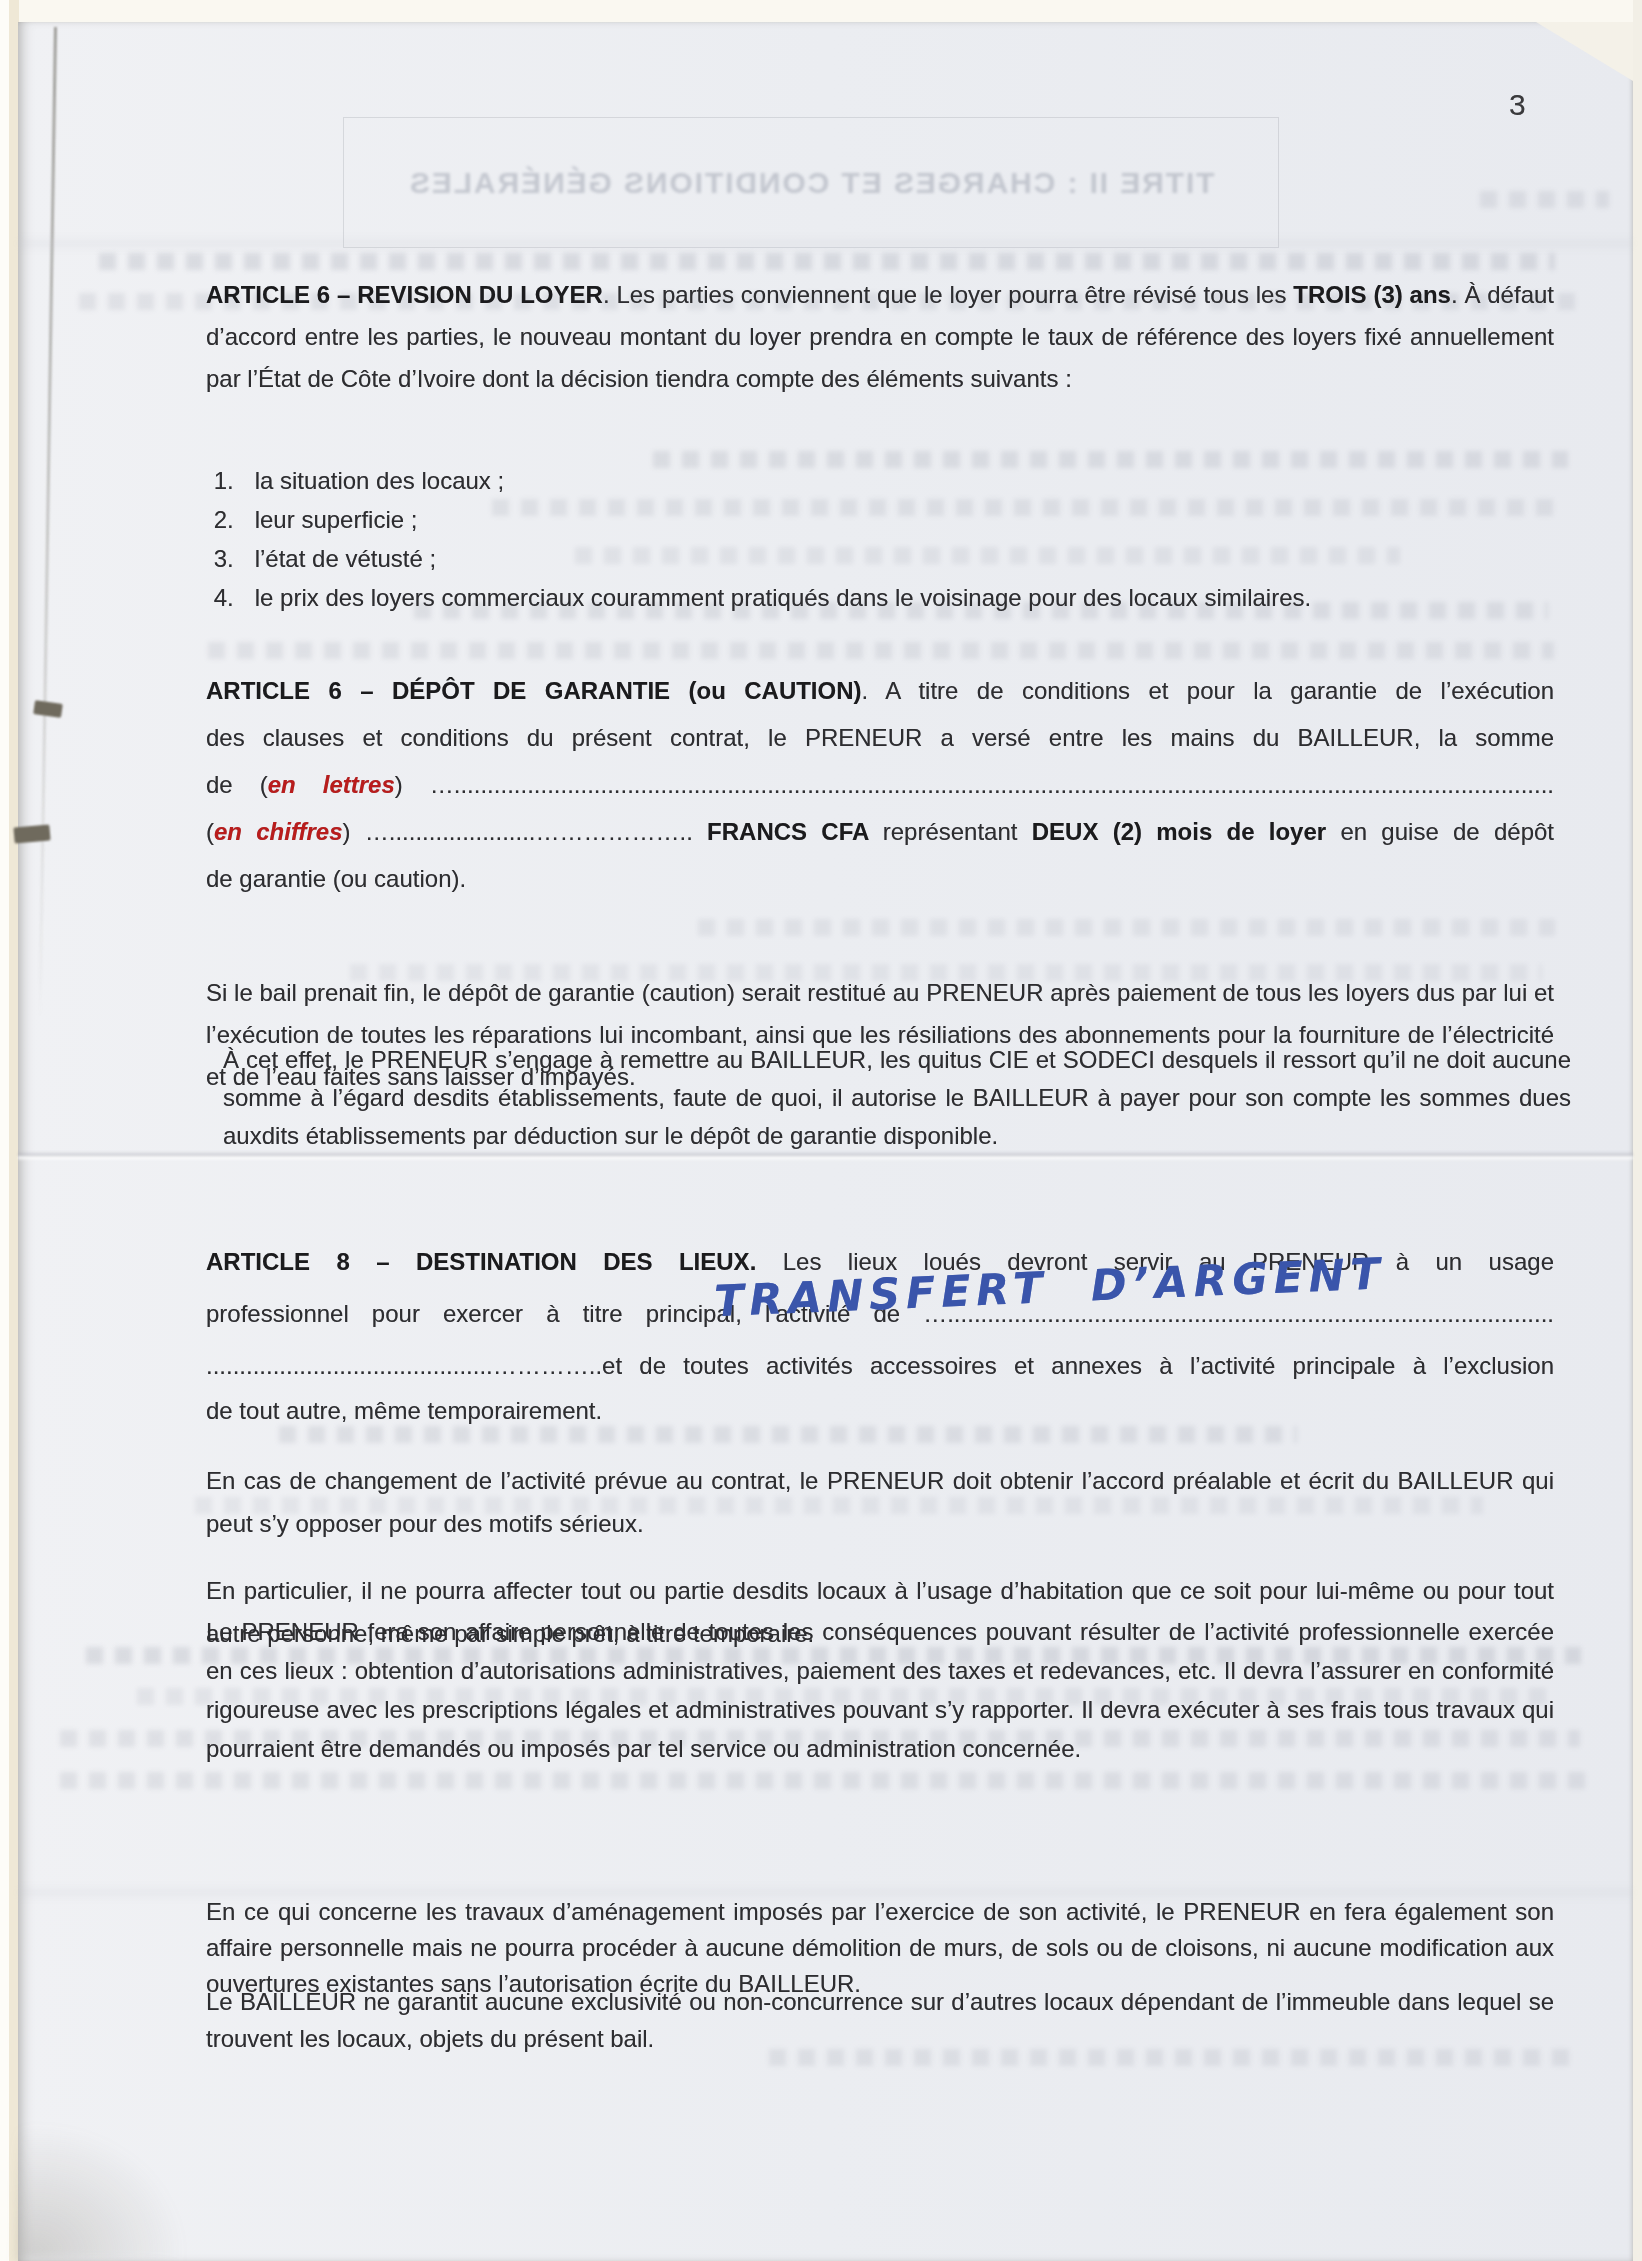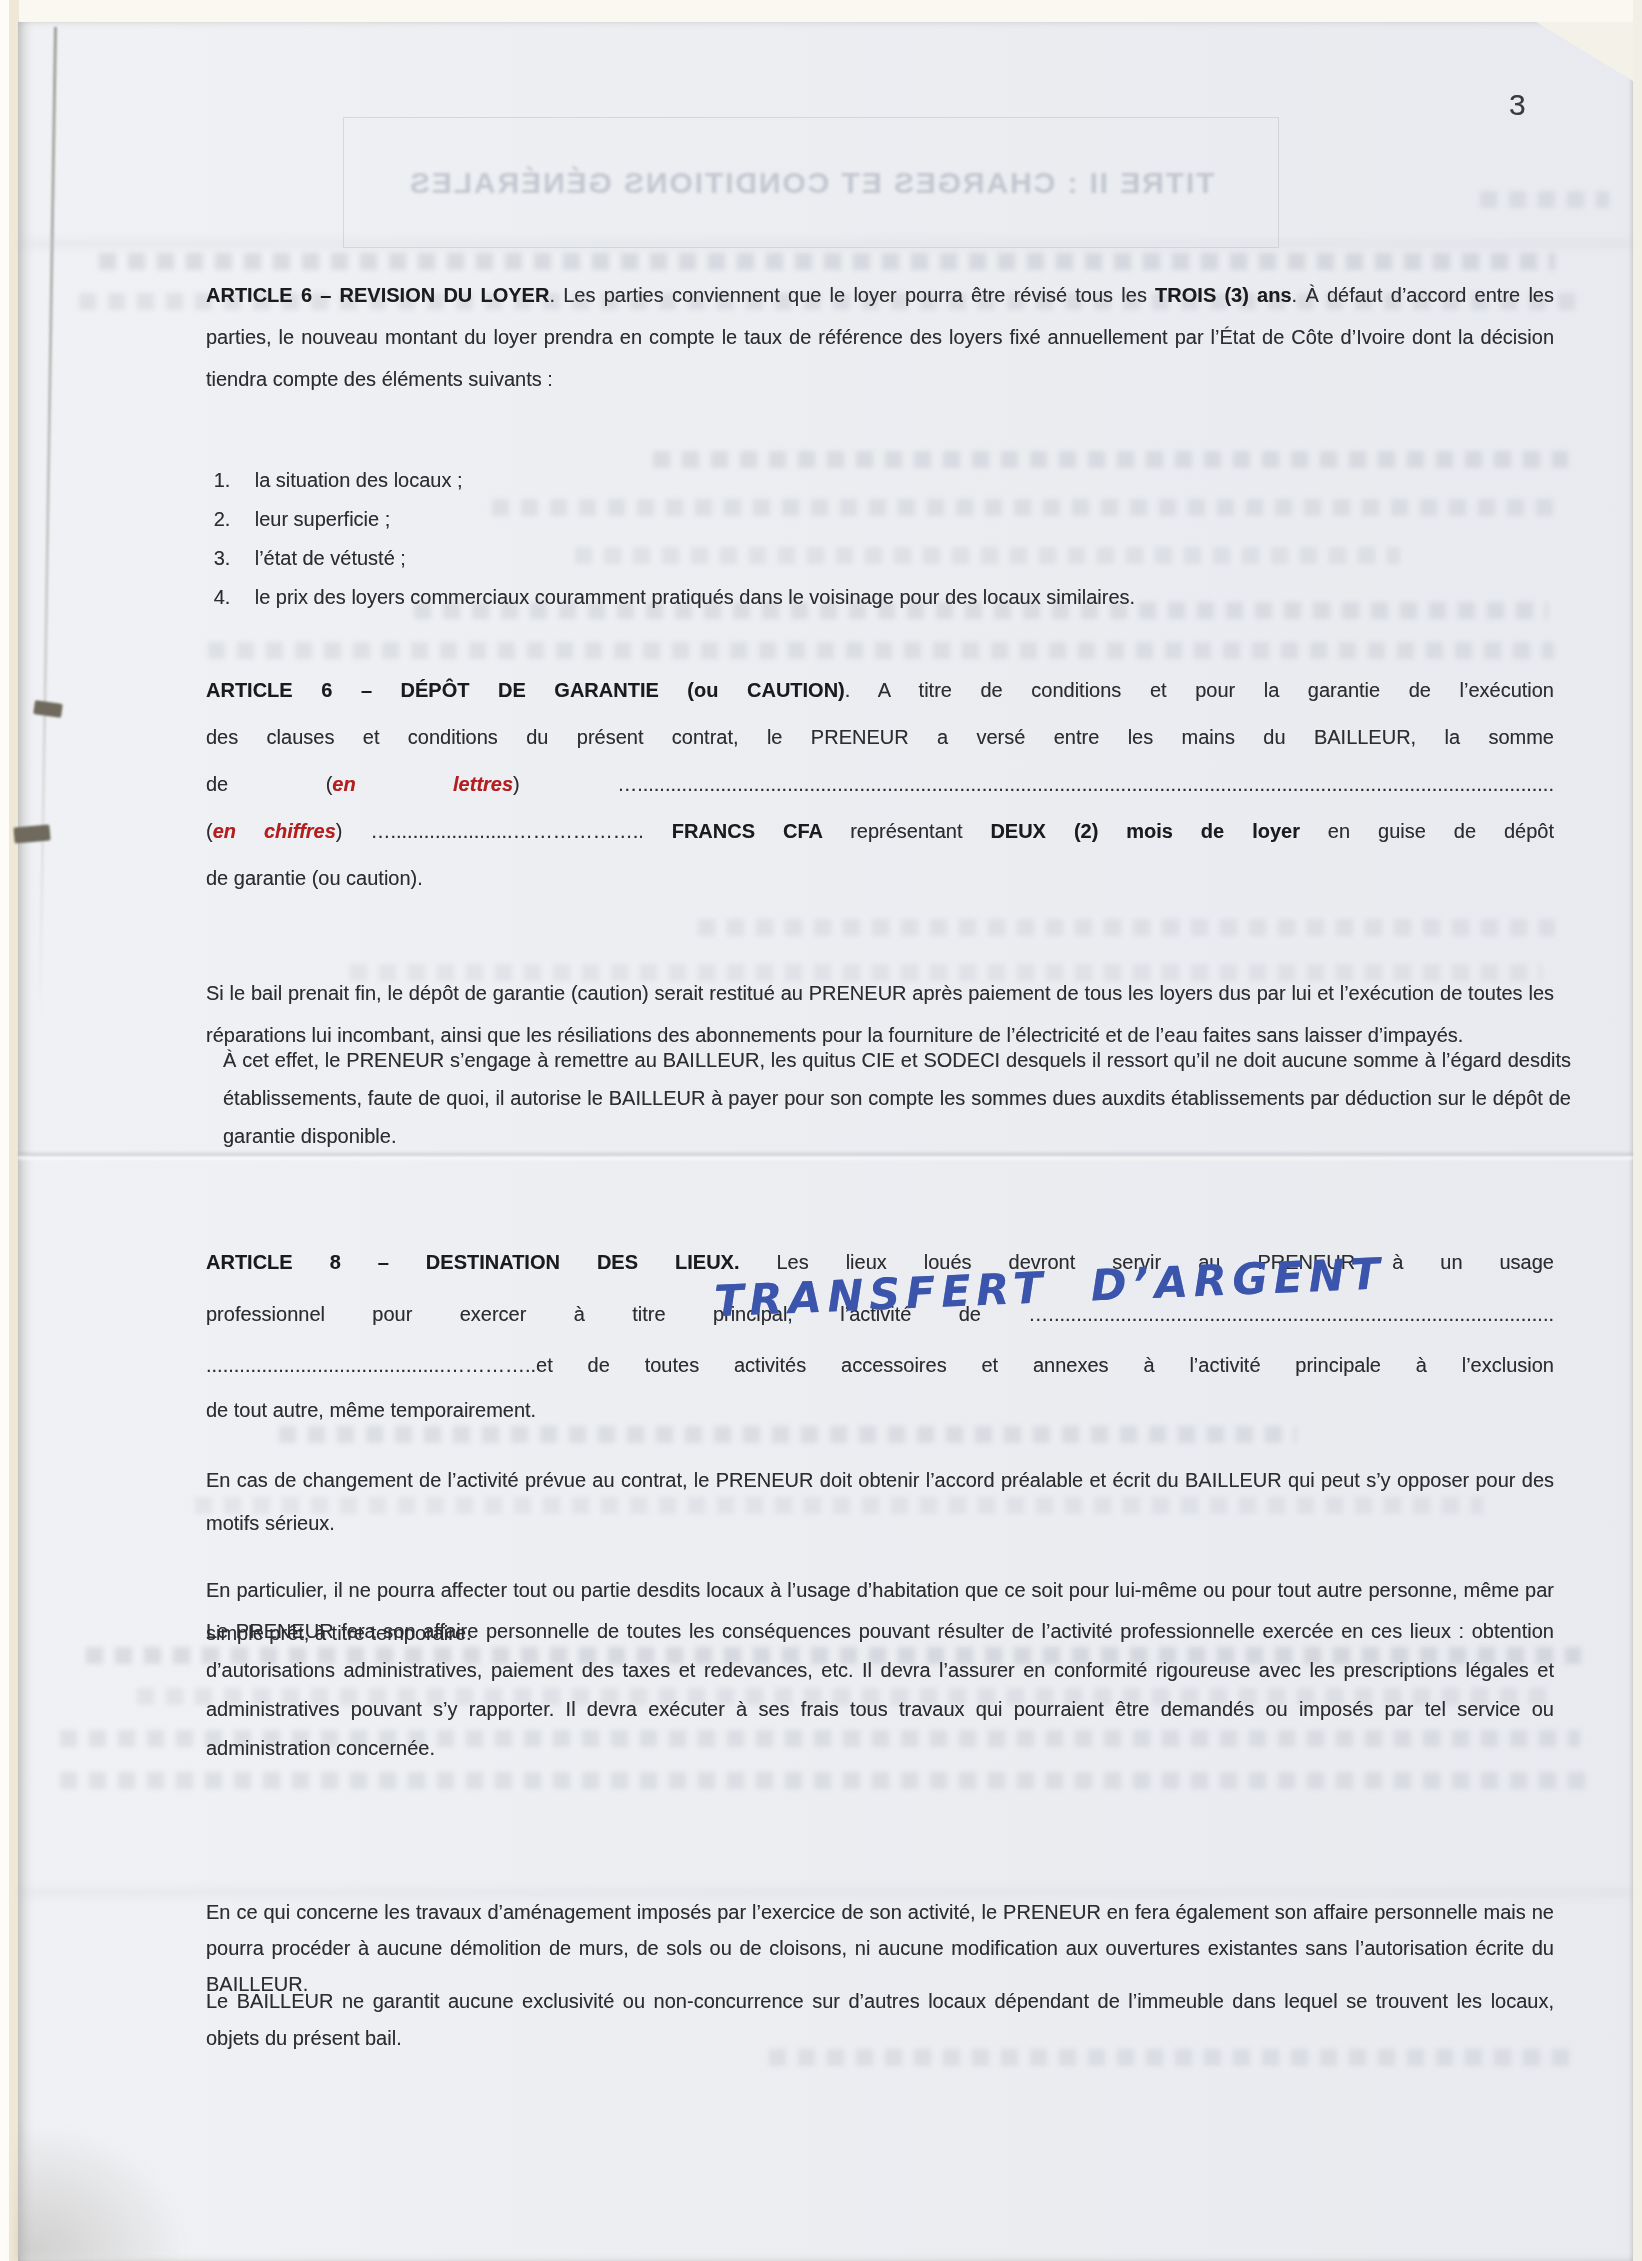--- a/index.html
+++ b/index.html
@@ -30,21 +30,21 @@
   .corner-shadow{position:absolute;left:0;bottom:0;width:180px;height:148px;filter:blur(5.2px);
     background:radial-gradient(ellipse at 10% 95%,rgba(115,110,98,.25),rgba(115,110,98,0) 65%);}
   
   .ghost-box{position:absolute;left:325px;top:95px;width:934px;height:129px;
     border:1.9px solid rgba(150,153,163,.28);display:flex;align-items:center;justify-content:center;}
   .ghost-title{transform:scaleX(-1);filter:blur(1.7px);opacity:.55;color:#a2a7b3;
     font-weight:bold;font-size:30px;letter-spacing:1.9px;white-space:nowrap;}
   .bleed{position:absolute;height:17px;filter:blur(2.6px);
     background:repeating-linear-gradient(90deg,rgba(128,133,148,.38) 0 17px,rgba(128,133,148,0) 17px 29px);}
   
-  .tx{position:absolute;left:206px;width:1348px;color:#2d2d30;font-size:20px;
+  .tx{position:absolute;left:206px;width:1348px;color:#2d2d30;font-size:24px;
     text-align:justify;text-shadow:0 0 0.6px rgba(45,45,50,.4);}
   .b{font-weight:bold;color:#1b1b1d;}
   .bi{font-weight:bold;font-style:italic;color:#b91c1c;}
   .jline{text-align:justify;text-align-last:justify;white-space:normal;overflow:hidden;}
   ol.clauses{margin:0;padding:0 0 0 7.7px;list-style:none;counter-reset:item;}
   ol.clauses li{counter-increment:item;line-height:39px;}
   ol.clauses li::before{content:counter(item) ".";display:inline-block;width:41px;}
   .pageno{position:absolute;left:1509px;top:88px;font-size:30px;color:#3a3a3c;
     text-shadow:0 0 0.6px rgba(45,45,50,.4);}
   .hand{position:absolute;left:714px;top:1258px;width:876px;color:#3a55ab;

